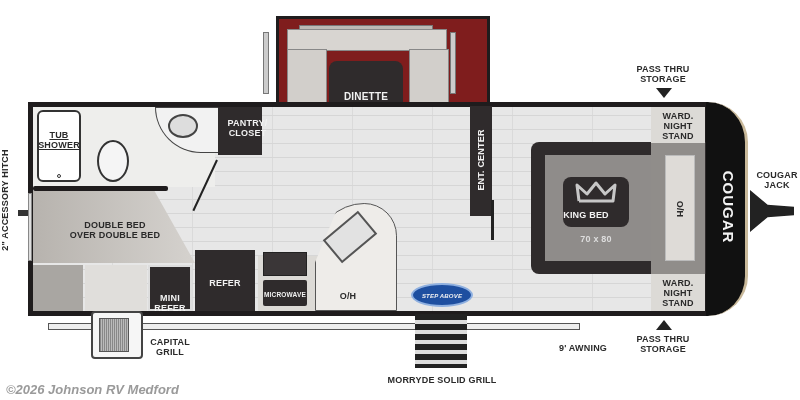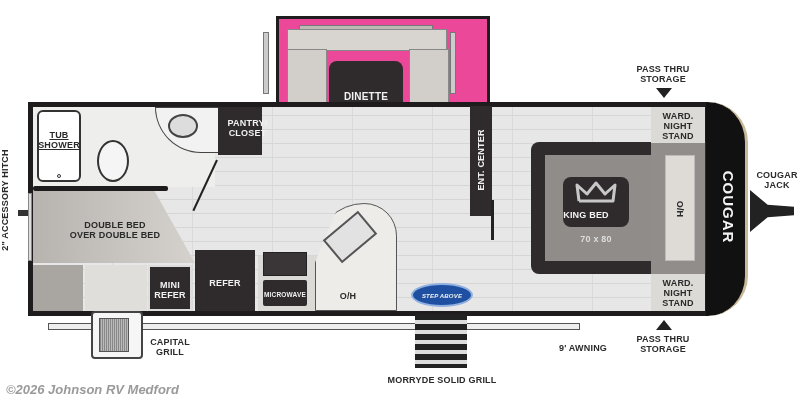--- a/index.html
+++ b/index.html
@@ -14,21 +14,21 @@
       repeating-linear-gradient(0deg, transparent 0 13px, #d6d6d6 13px 14px),
       repeating-linear-gradient(90deg, transparent 0 79px, #dadada 79px 80px);
   }
   .dark { background: #2f2b2c; }
   .mid { background: #8f8c8a; }
   .lightbox { background: #dcdad6; }
 </style>
 </head>
 <body>
 
-<div class="abs" style="left:276px;top:16px;width:214px;height:118px;background:#ec4899;border:3px solid #1f1c1d;border-bottom:none;">
+<div class="abs" style="left:276px;top:16px;width:214px;height:118px;background:#7f1d1d;border:3px solid #1f1c1d;border-bottom:none;">
   <div class="abs" style="left:20px;top:6px;width:134px;height:6px;background:#bdb9b4;border:1px solid #777;"></div>
   <div class="abs" style="left:8px;top:10px;width:160px;height:22px;background:#d8d5d1;border:1px solid #888;"></div>
   <div class="abs" style="left:8px;top:30px;width:40px;height:98px;background:#d2cfcb;border:1px solid #888;"></div>
   <div class="abs" style="left:130px;top:30px;width:40px;height:98px;background:#d2cfcb;border:1px solid #888;"></div>
   <div class="abs dark" style="left:50px;top:42px;width:74px;height:70px;border-radius:8px 8px 14px 14px;"></div>
   <div class="lbl wlbl" style="left:50px;top:73px;width:74px;font-size:10px;">DINETTE</div>
 </div>
 <div class="abs" style="left:263px;top:32px;width:6px;height:62px;background:#ccc;border:1px solid #777;"></div>
 <div class="abs" style="left:450px;top:32px;width:6px;height:62px;background:#ccc;border:1px solid #777;"></div>
 
@@ -51,21 +51,21 @@
 
 <div class="abs" style="left:33px;top:191px;width:162px;height:72px;background:linear-gradient(90deg,#b7b3ae,#d5d2ce);clip-path:polygon(0 0,75% 0,100% 100%,0 100%);"></div>
 <div class="lbl" style="left:50px;top:220px;width:130px;white-space:pre-line;">DOUBLE BED
 OVER DOUBLE BED</div>
 <div class="abs" style="left:28px;top:193px;width:4px;height:68px;background:#ddd;border:1px solid #888;"></div>
 <div class="abs" style="left:18px;top:210px;width:10px;height:6px;background:#333;"></div>
 
 <div class="abs" style="left:33px;top:265px;width:50px;height:46px;background:#a9a6a2;"></div>
 <div class="abs" style="left:85px;top:265px;width:62px;height:46px;background:#e0dedb;"></div>
 <div class="abs dark" style="left:148px;top:265px;width:44px;height:46px;border:2px solid #ddd;"></div>
-<div class="lbl wlbl" style="left:148px;top:280px;width:44px;white-space:pre-line;text-align:center;">MINI
+<div class="lbl wlbl" style="left:148px;top:293px;width:44px;white-space:pre-line;text-align:center;">MINI
 REFER</div>
 
 <div class="abs dark" style="left:195px;top:250px;width:60px;height:61px;"></div>
 <div class="lbl wlbl" style="left:195px;top:278px;width:60px;">REFER</div>
 <div class="abs" style="left:258px;top:256px;width:130px;height:55px;background:#dcdad6;"></div>
 <div class="abs" style="left:263px;top:252px;width:44px;height:24px;background:#3a3637;border:1px solid #222;"></div>
 <div class="abs dark" style="left:263px;top:280px;width:44px;height:26px;border-radius:2px;"></div>
 <div class="lbl wlbl" style="left:263px;top:290px;width:44px;font-size:6.5px;">MICROWAVE</div>
 <div class="abs" style="left:315px;top:203px;width:82px;height:108px;background:#eeece9;border:1px solid #555;border-radius:60px 40px 0 0;clip-path:polygon(30% 0,100% 0,100% 100%,0 100%,0 55%);"></div>
 <div class="abs" style="left:327px;top:222px;width:46px;height:30px;border:2px solid #555;background:#e2e2e2;transform:rotate(-40deg);"></div>

